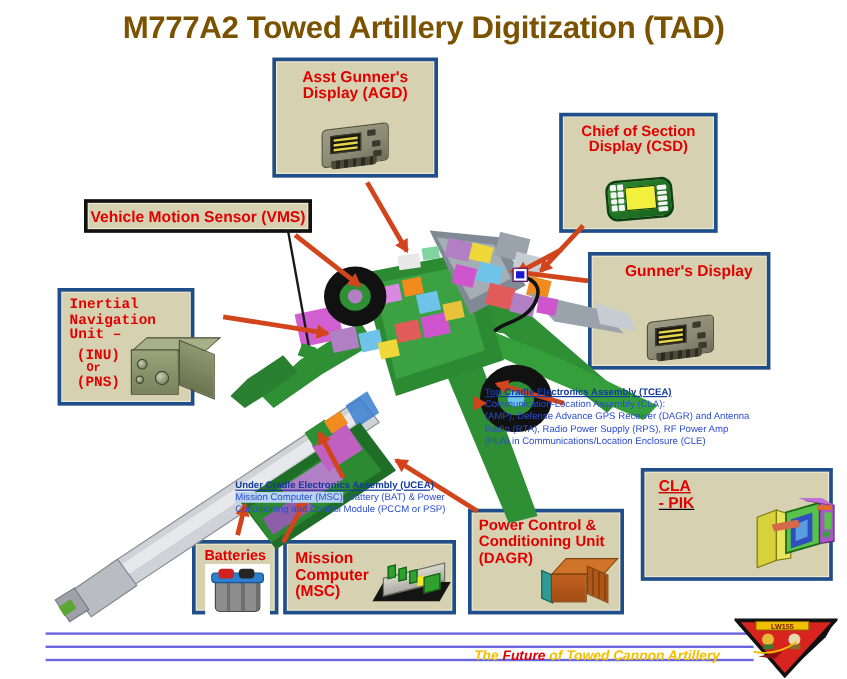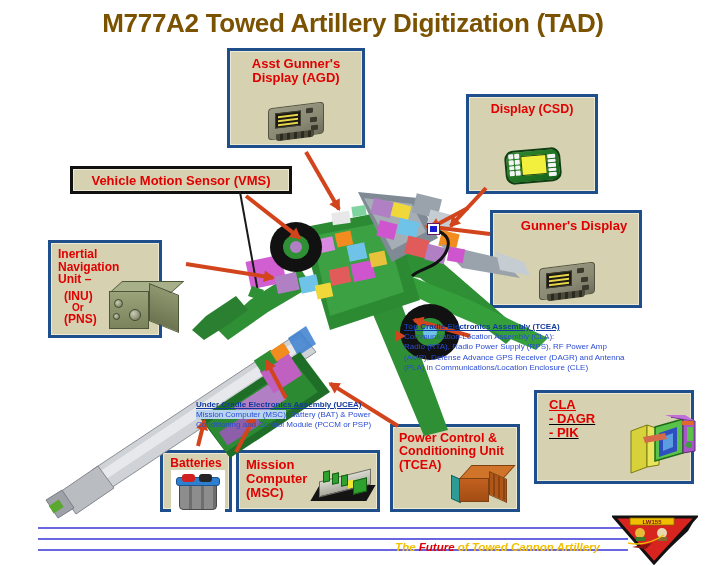--- a/index.html
+++ b/index.html
@@ -405,20 +405,21 @@
           <i></i>
         </div>
       <div class="hand-btn" style="left:40px; top:9px;"></div>
       <div class="hand-btn" style="left:44px; top:18px;"></div>
       <div class="hand-btn" style="left:45px; top:26px;"></div>
     </div>
   </div>
 
   <div class="callout inner-line" style="left:466px; top:94px; width:132px; height:100px;">
     <div class="label" style="font-size:12.5px; padding-top:4px;">
+      <div>Chief of Section</div>
       <div>Display (CSD)</div>
     </div>
     <div class="art csd" style="left:32px; top:46px;">
       <div class="csd-body"></div>
       <div class="csd-screen"></div>
       <div class="csd-keys">
           <span></span>
           <span></span>
           <span></span>
           <span></span>
@@ -430,27 +431,27 @@
       <div class="csd-keys2">
           <span></span>
           <span></span>
           <span></span>
           <span></span>
           <span></span>
         </div>
     </div>
   </div>
 
-  <div class="callout black-frame inner-line" style="left:70px; top:166px; width:222px; height:28px;">
+  <div class="callout black-frame inner-line" style="left:70px; top:166px; width:190px; height:28px;">
     <div class="label" style="font-size:13px; line-height:20px;">
       <div>Vehicle Motion Sensor (VMS)</div>
     </div>
   </div>
 
-  <div class="callout inner-line" style="left:48px; top:240px; width:114px; height:98px;">
+  <div class="callout inner-line" style="left:48px; top:240px; width:114px; height:98px;font-family:Liberation Mono, monospace;">
     <div class="label left" style="font-size:12px; padding:3px 0 0 5px;">
       <div>Inertial Navigation</div>
       <div>Unit –</div>
       <div style="margin-top:4px; padding-left:6px;">(INU)</div>
       <div style="font-size:10px; padding-left:14px;">Or</div>
       <div style="padding-left:6px;">(PNS)</div>
     </div>
     <div class="art inu" style="left:58px; top:36px;">
       <div class="inu-top"></div>
       <div class="inu-side"></div>
@@ -475,22 +476,22 @@
         </div>
       <div class="hand-btn" style="left:40px; top:9px;"></div>
       <div class="hand-btn" style="left:44px; top:18px;"></div>
       <div class="hand-btn" style="left:45px; top:26px;"></div>
     </div>
   </div>
 
   <div class="textblock" style="left:404px; top:322px;">
     <div class="hdr">Top Cradle Electronics Assembly (TCEA)</div>
     <div>Communication-Location Assembly (CLA):</div>
+    <div>(AMP), Defense Advance GPS Receiver (DAGR) and Antenna</div>
     <div>Radio (RTA), Radio Power Supply (RPS), RF Power Amp</div>
-    <div>(AMP), Defense Advance GPS Receiver (DAGR) and Antenna</div>
     <div>(PLA) in Communications/Location Enclosure (CLE)</div>
   </div>
 
   <div class="textblock" style="left:196px; top:400px;">
     <div class="hdr">Under Cradle Electronics Assembly (UCEA)</div>
     <div>
       <span class="hl">Mission Computer (MSC)</span><span>, Battery (BAT) &amp; Power</span>
     </div>
     <div>Conditioning and Control Module (PCCM or PSP)</div>
   </div>
@@ -521,34 +522,33 @@
       <div class="msc-card" style="left:28px; top:12px;"></div>
       <div class="msc-yel"></div>
       <div class="msc-panel"></div>
     </div>
   </div>
 
   <div class="callout inner-line" style="left:390px; top:424px; width:130px; height:88px;">
     <div class="label left" style="font-size:12.5px; padding:3px 0 0 4px;">
       <div>Power Control &amp;</div>
       <div>Conditioning Unit</div>
-      <div>(TCEA)</div>
+      <div>(DAGR)</div>
     </div>
     <div class="art pccm" style="left:58px; top:36px;">
       <div class="pccm-top"></div>
       <div class="pccm-teal"></div>
       <div class="pccm-side"></div>
       <div class="pccm-front"></div>
     </div>
   </div>
 
   <div class="callout inner-line" style="left:534px; top:390px; width:160px; height:94px;text-decoration:underline;">
     <div class="label left" style="font-size:13px; padding:3px 0 0 10px;">
       <div style="text-decoration:underline;">CLA</div>
-      <div>- DAGR</div>
       <div>- PIK</div>
     </div>
     <svg class="art cla-art" style="left:76px; top:22px;" viewBox="0 0 86 62">
       <polygon points="18,16 34,10 34,52 18,58" fill="#d8d23a" stroke="#7d7a10" stroke-width="1"></polygon>
       <polygon points="34,10 46,14 46,50 34,52" fill="#e8e45c" stroke="#7d7a10" stroke-width="1"></polygon>
       <polygon points="42,12 70,4 70,38 42,46" fill="#59c24a" stroke="#1d6b18" stroke-width="1.5"></polygon>
       <polygon points="46,18 64,12 64,36 46,42" fill="#2f4fc0"></polygon>
       <polygon points="50,22 60,18 60,32 50,36" fill="#5a9de0"></polygon>
       <polygon points="58,2 82,6 82,36 70,38 70,4" fill="#a855c8" stroke="#5d2a70" stroke-width="1"></polygon>
       <polygon points="58,2 82,6 72,0 52,0" fill="#c06fd8"></polygon>

